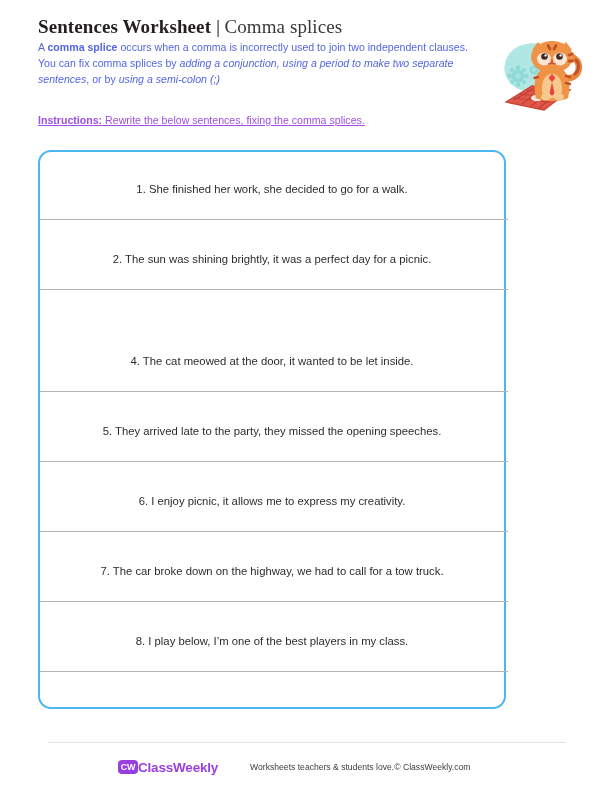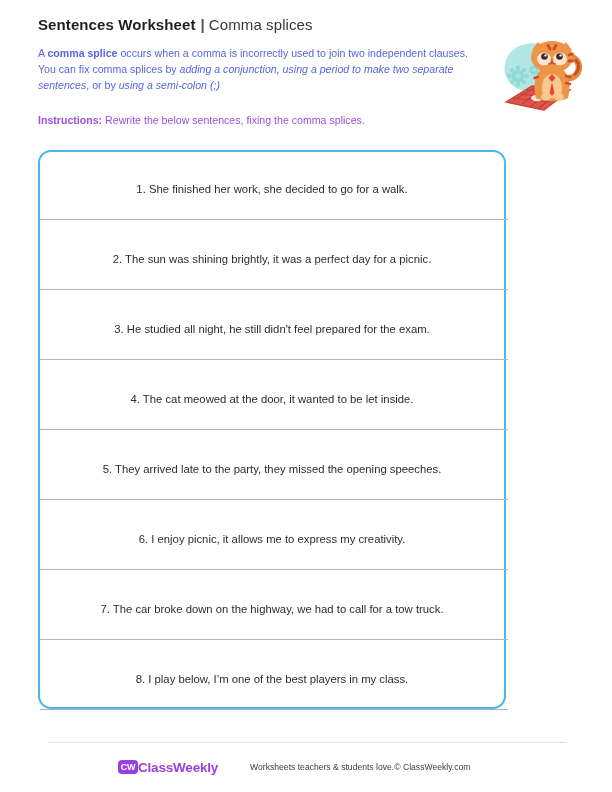--- a/index.html
+++ b/index.html
@@ -23,56 +23,58 @@
   }
 
   
   .header {
     position: absolute;
     left: 38px;
     top: 16px;
     width: 460px;
   }
   .title-row {
-    font-size: 15px;
+    font-size: 19px;
     color: #231f20;
     letter-spacing: 0.1px;
     white-space: nowrap;
+    font-family: Liberation Serif, serif;
   }
   .title-main {
     font-weight: bold;
     color: #231f20;
   }
   .title-pipe {
     font-weight: bold;
     color: #555155;
     margin: 0 4px 0 5px;
   }
   .title-sub {
     font-weight: normal;
     color: #3b3738;
   }
 
   .desc {
-    margin-top: 12px;
+    margin-top: 1px;
     font-size: 10.6px;
     line-height: 16.2px;
     color: #5566e0;
     width: 430px;
   }
   .desc b { font-weight: bold; }
   .desc i { font-style: italic; }
 
   .instructions {
     position: absolute;
     left: 0;
     top: 98px;
     font-size: 10.6px;
     color: #9d4fe3;
     white-space: nowrap;
+    text-decoration: underline;
   }
   .instructions .lead {
     font-weight: bold;
   }
 
   
   .illo {
     position: absolute;
     left: 496px;
     top: 24px;
@@ -280,24 +282,20 @@
         <div class="item">
           <div class="item-text"><span class="item-num">1.</span> <span>She finished her work, she decided to go for a walk.</span></div>
           <div class="answer-line"></div>
         </div>
         <div class="item-spacer"></div>
         <div class="item">
           <div class="item-text"><span class="item-num">2.</span> <span>The sun was shining brightly, it was a perfect day for a picnic.</span></div>
           <div class="answer-line"></div>
         </div>
         <div class="item-spacer"></div>
-        <div class="item">
-          <div class="item-text"><span class="item-num">3.</span> <span>He studied all night, he still didn't feel prepared for the exam.</span></div>
-          <div class="answer-line"></div>
-        </div>
         <div class="item-spacer"></div>
         <div class="item">
           <div class="item-text"><span class="item-num">4.</span> <span>The cat meowed at the door, it wanted to be let inside.</span></div>
           <div class="answer-line"></div>
         </div>
         <div class="item-spacer"></div>
         <div class="item">
           <div class="item-text"><span class="item-num">5.</span> <span>They arrived late to the party, they missed the opening speeches.</span></div>
           <div class="answer-line"></div>
         </div>

